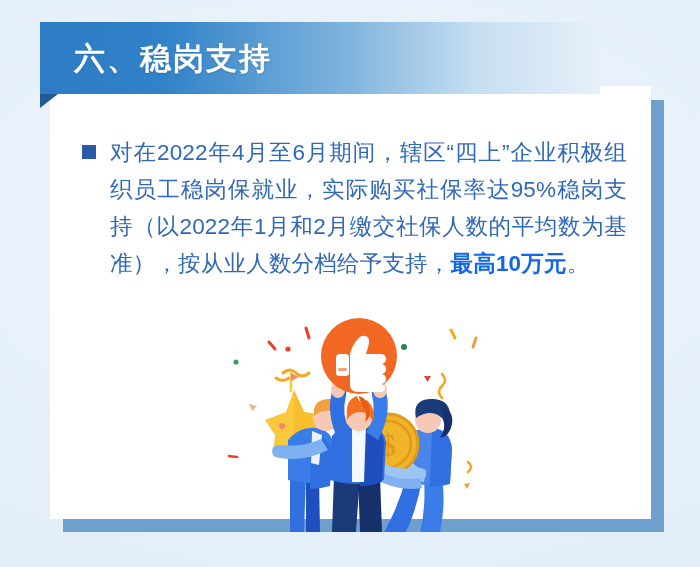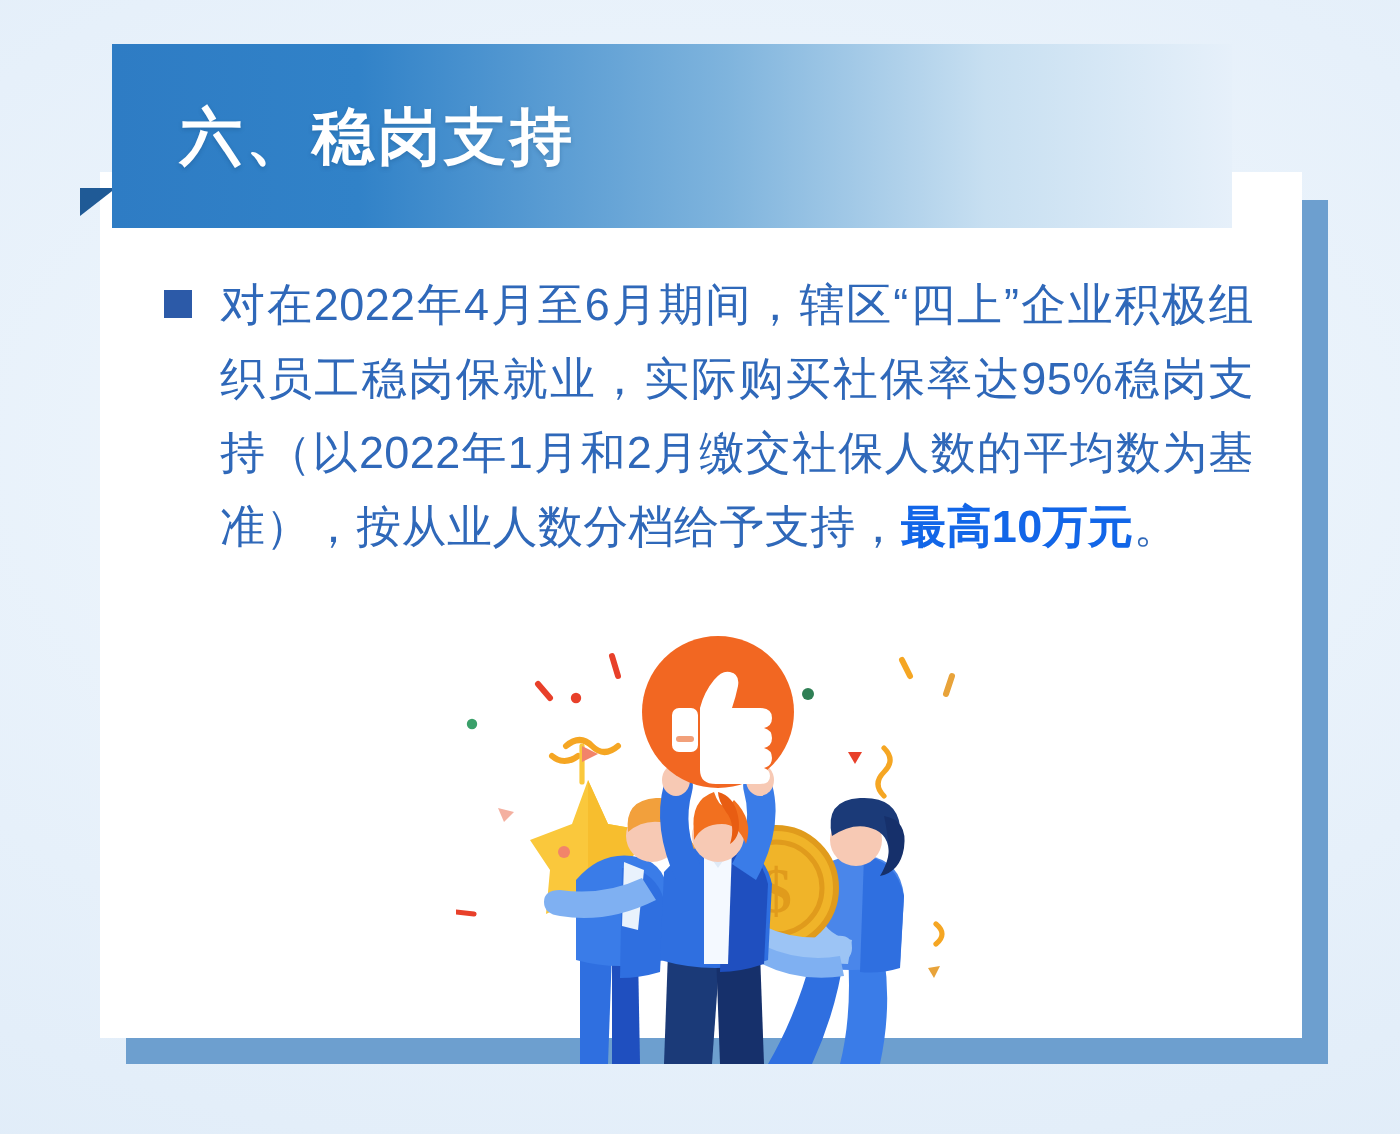--- a/index.html
+++ b/index.html
@@ -19,24 +19,24 @@
     position: relative;
     width: 700px;
     height: 567px;
     background:
       radial-gradient(120% 90% at 50% 40%, #f2f8fd 0%, #e6f0fa 55%, #ddeaf7 100%);
   }
 
   
   .ribbon {
     position: absolute;
-    left: 56px;
+    left: 40px;
     top: 22px;
     width: 560px;
-    height: 92px;
+    height: 72px;
     background: linear-gradient(90deg,
         #2e7cc4 0%,
         #3182c8 22%,
         #7fb4dd 55%,
         #c7dff1 78%,
         #e6f0fa 100%);
     display: flex;
     align-items: center;
     z-index: 4;
   }

